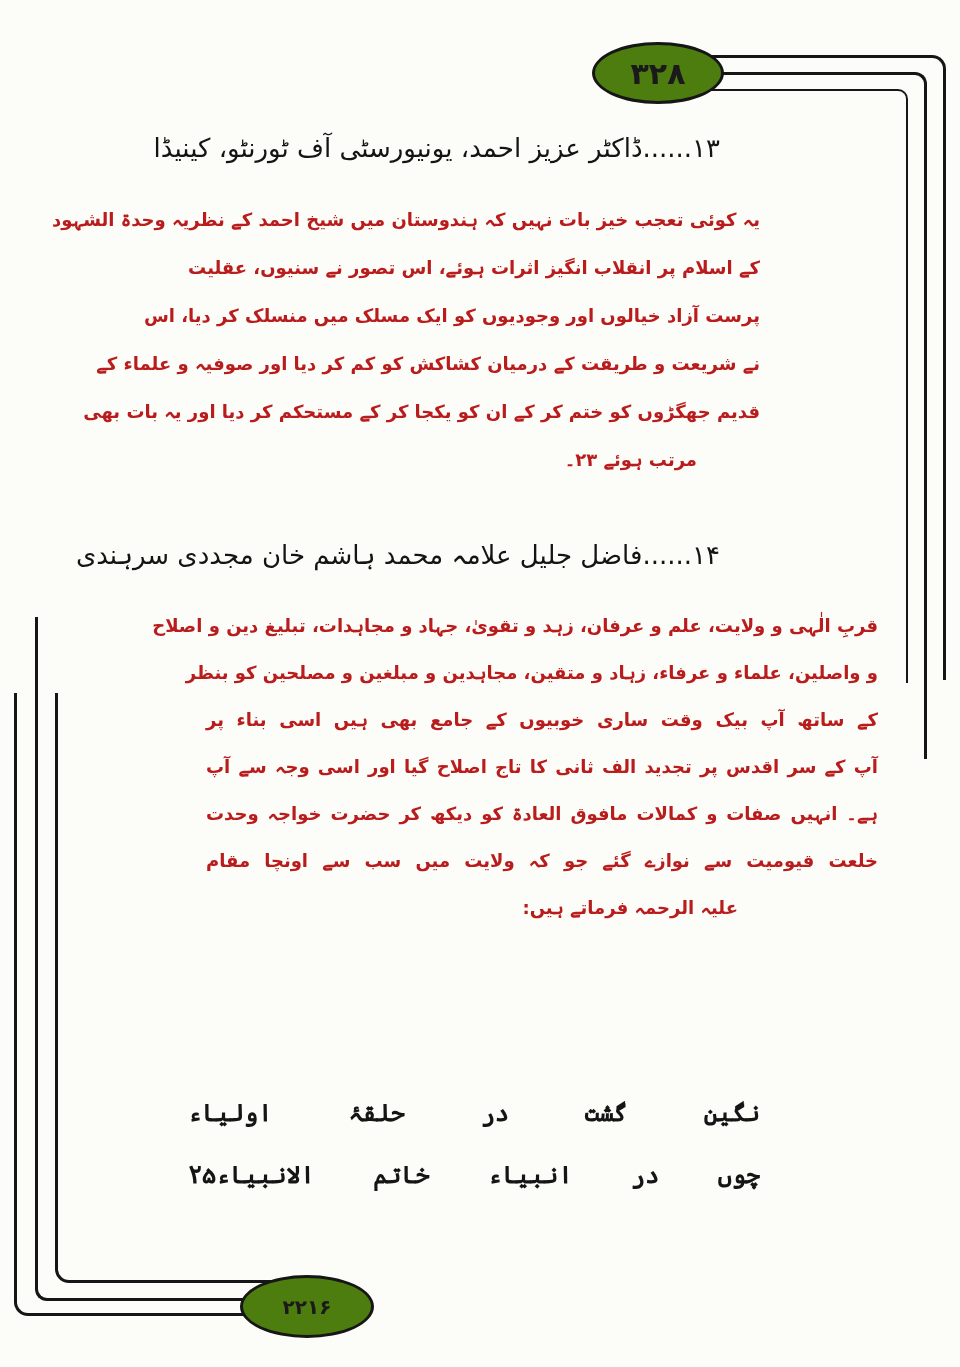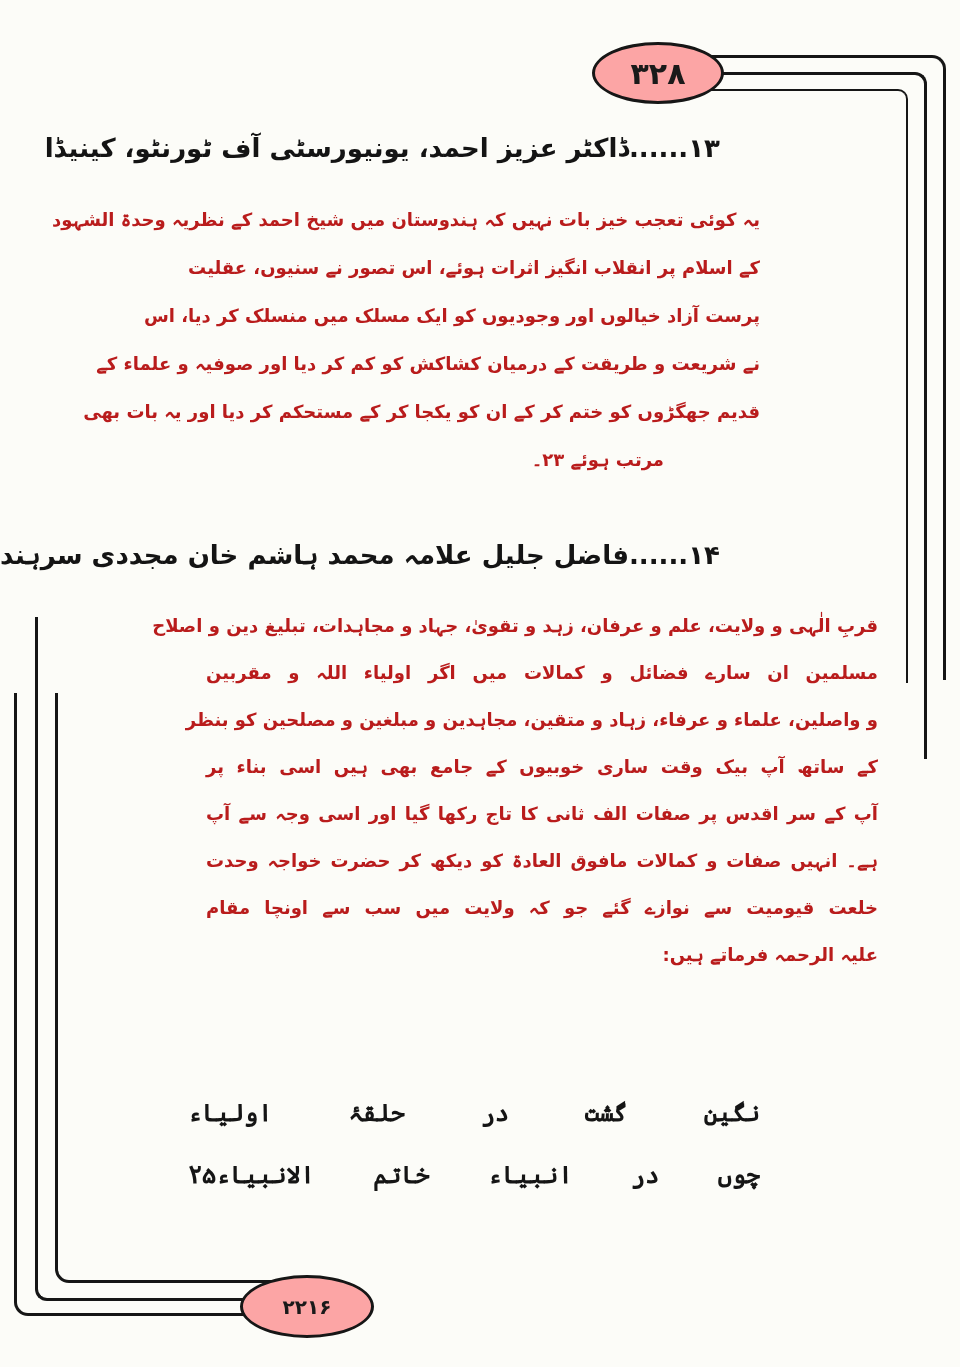--- a/index.html
+++ b/index.html
@@ -46,36 +46,36 @@
     border-bottom-left-radius: 12px;
   }
   .f-bot-outer {
     left: 14px; top: 693px; width: 296px; height: 620px;
     border-left: 3px solid #161616; border-bottom: 3px solid #161616;
     border-bottom-left-radius: 14px;
   }
   
   .cartouche {
     position: absolute;
-    background: #fca5a5;
+    background: #4d7c0f;
     border: 3px solid #161616;
     border-radius: 50%;
     display: flex; align-items: center; justify-content: center;
     z-index: 3;
     font-weight: bold;
     letter-spacing: 3px;
   }
   .cartouche.top { left: 592px; top: 42px; width: 126px; height: 56px; font-size: 30px; }
   .cartouche.bottom { left: 240px; top: 1275px; width: 128px; height: 57px; font-size: 20px; }
   
   .u-heading {
     position: absolute;
     direction: rtl;
     white-space: nowrap;
-    font-weight: bold;
+    font-weight: normal;
     font-size: 26px;
     color: #141414;
   }
   .h-13 { top: 133px; right: 240px; }
   .h-14 { top: 540px; right: 240px; }
   .para {
     position: absolute;
     direction: rtl;
   }
   .p-13 { top: 196px; right: 200px; width: 550px; }
@@ -90,22 +90,22 @@
     height: 48px;
     white-space: nowrap;
     color: #b91c1c;
   }
   .p-14 .u-line { line-height: 47px; height: 47px; }
   .u-line.short {
     text-align: right;
     text-align-last: right;
     white-space: nowrap;
   }
-  .p-13 .u-line.short { padding-left: 0; padding-right: 0; margin-right: 96px; }
-  .p-14 .u-line.short { }
+  .p-13 .u-line.short { padding-left: 0; padding-right: 0; margin-right: 63px; }
+  .p-14 .u-line.short { margin-right: 140px; }
   
   .couplet {
     position: absolute;
     top: 1082px; right: 200px; width: 572px;
     direction: rtl;
   }
   .couplet-row {
     display: flex;
     flex-direction: row; 
     justify-content: space-between;
@@ -143,24 +143,23 @@
     <div class="u-line">کے اسلام پر انقلاب انگیز اثرات ہوئے، اس تصور نے سنیوں، عقلیت</div>
     <div class="u-line">پرست آزاد خیالوں اور وجودیوں کو ایک مسلک میں منسلک کر دیا، اس</div>
     <div class="u-line">نے شریعت و طریقت کے درمیان کشاکش کو کم کر دیا اور صوفیہ و علماء کے</div>
     <div class="u-line">قدیم جھگڑوں کو ختم کر کے ان کو یکجا کر کے مستحکم کر دیا اور یہ بات بھی</div>
     <div class="u-line short">مرتب ہوئے ۲۳۔</div>
   </div>
 
   <div class="u-heading h-14">۱۴......فاضل جلیل علامہ محمد ہاشم خان مجددی سرہندی</div>
   <div class="para p-14">
     <div class="u-line">قربِ الٰہی و ولایت، علم و عرفان، زہد و تقویٰ، جہاد و مجاہدات، تبلیغ دین و اصلاح</div>
-    <div class="u-line">مسلمین ان سارے فضائل و کمالات میں اگر اولیاء اللہ و مقربین</div>
     <div class="u-line">و واصلین، علماء و عرفاء، زہاد و متقین، مجاہدین و مبلغین و مصلحین کو بنظر</div>
     <div class="u-line">کے ساتھ آپ بیک وقت ساری خوبیوں کے جامع بھی ہیں اسی بناء پر</div>
-    <div class="u-line">آپ کے سر اقدس پر صفات الف ثانی کا تاج رکھا گیا اور اسی وجہ سے آپ</div>
+    <div class="u-line">آپ کے سر اقدس پر تجدید الف ثانی کا تاج اصلاح گیا اور اسی وجہ سے آپ</div>
     <div class="u-line">ہے۔ انہیں صفات و کمالات مافوق العادۃ کو دیکھ کر حضرت  خواجہ وحدت</div>
     <div class="u-line">خلعت قیومیت سے نوازے گئے جو کہ ولایت میں سب سے اونچا مقام</div>
     <div class="u-line short">علیہ الرحمہ فرماتے ہیں:</div>
   </div>
 
   <div class="couplet">
     <div class="couplet-row">
       <span class="couplet-word">نگین</span>
       <span class="couplet-word">گشت</span>
       <span class="couplet-word">در</span>

